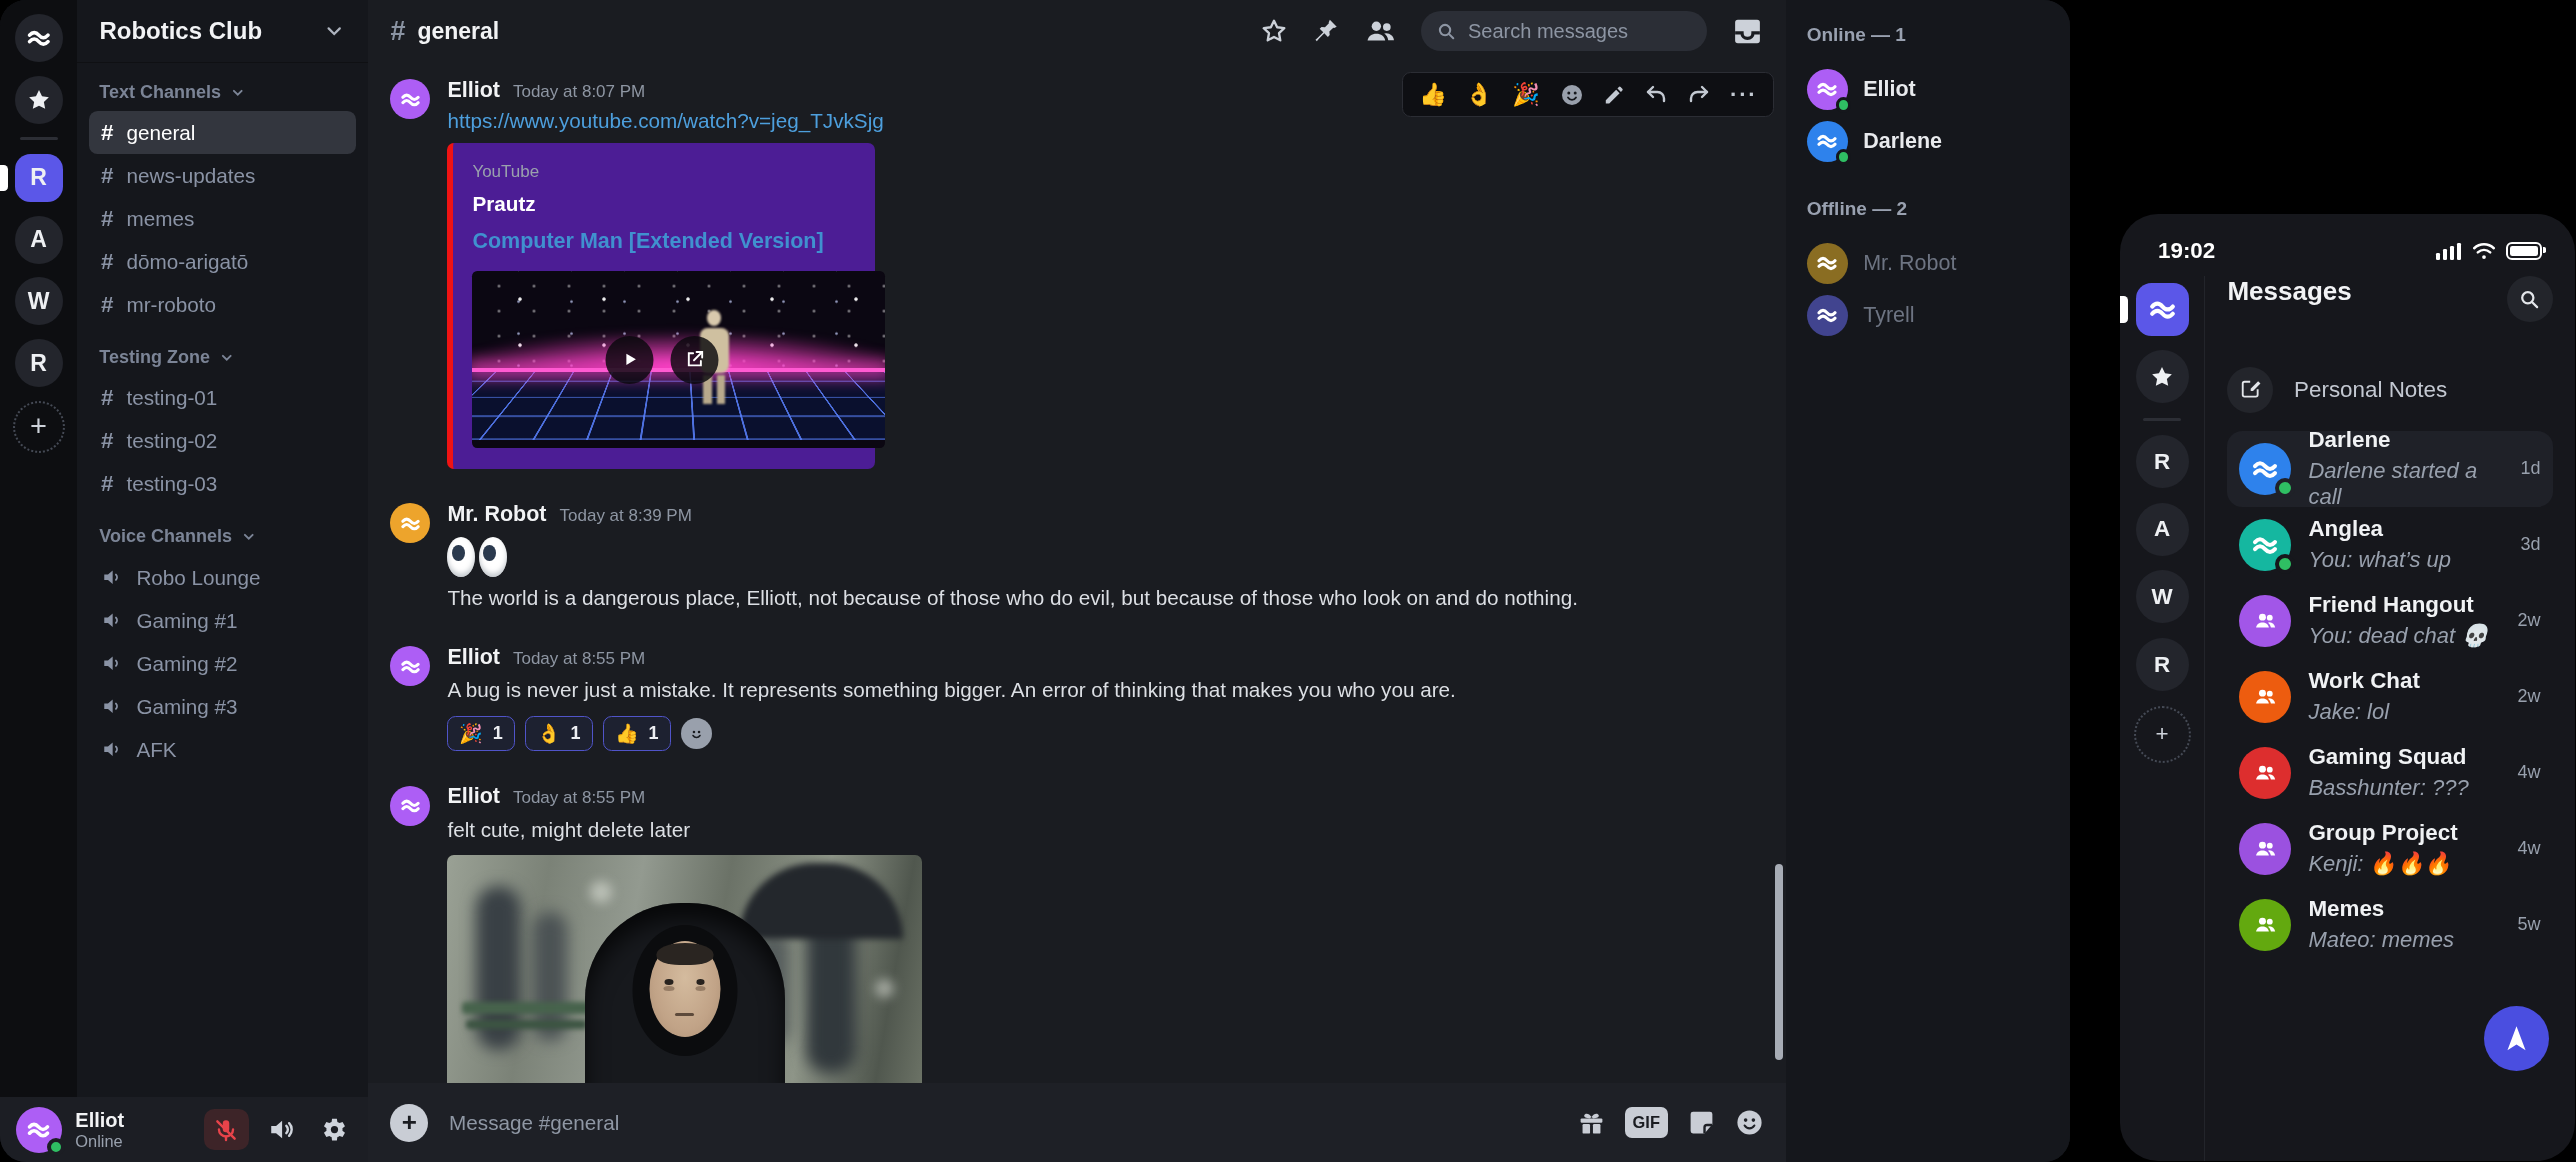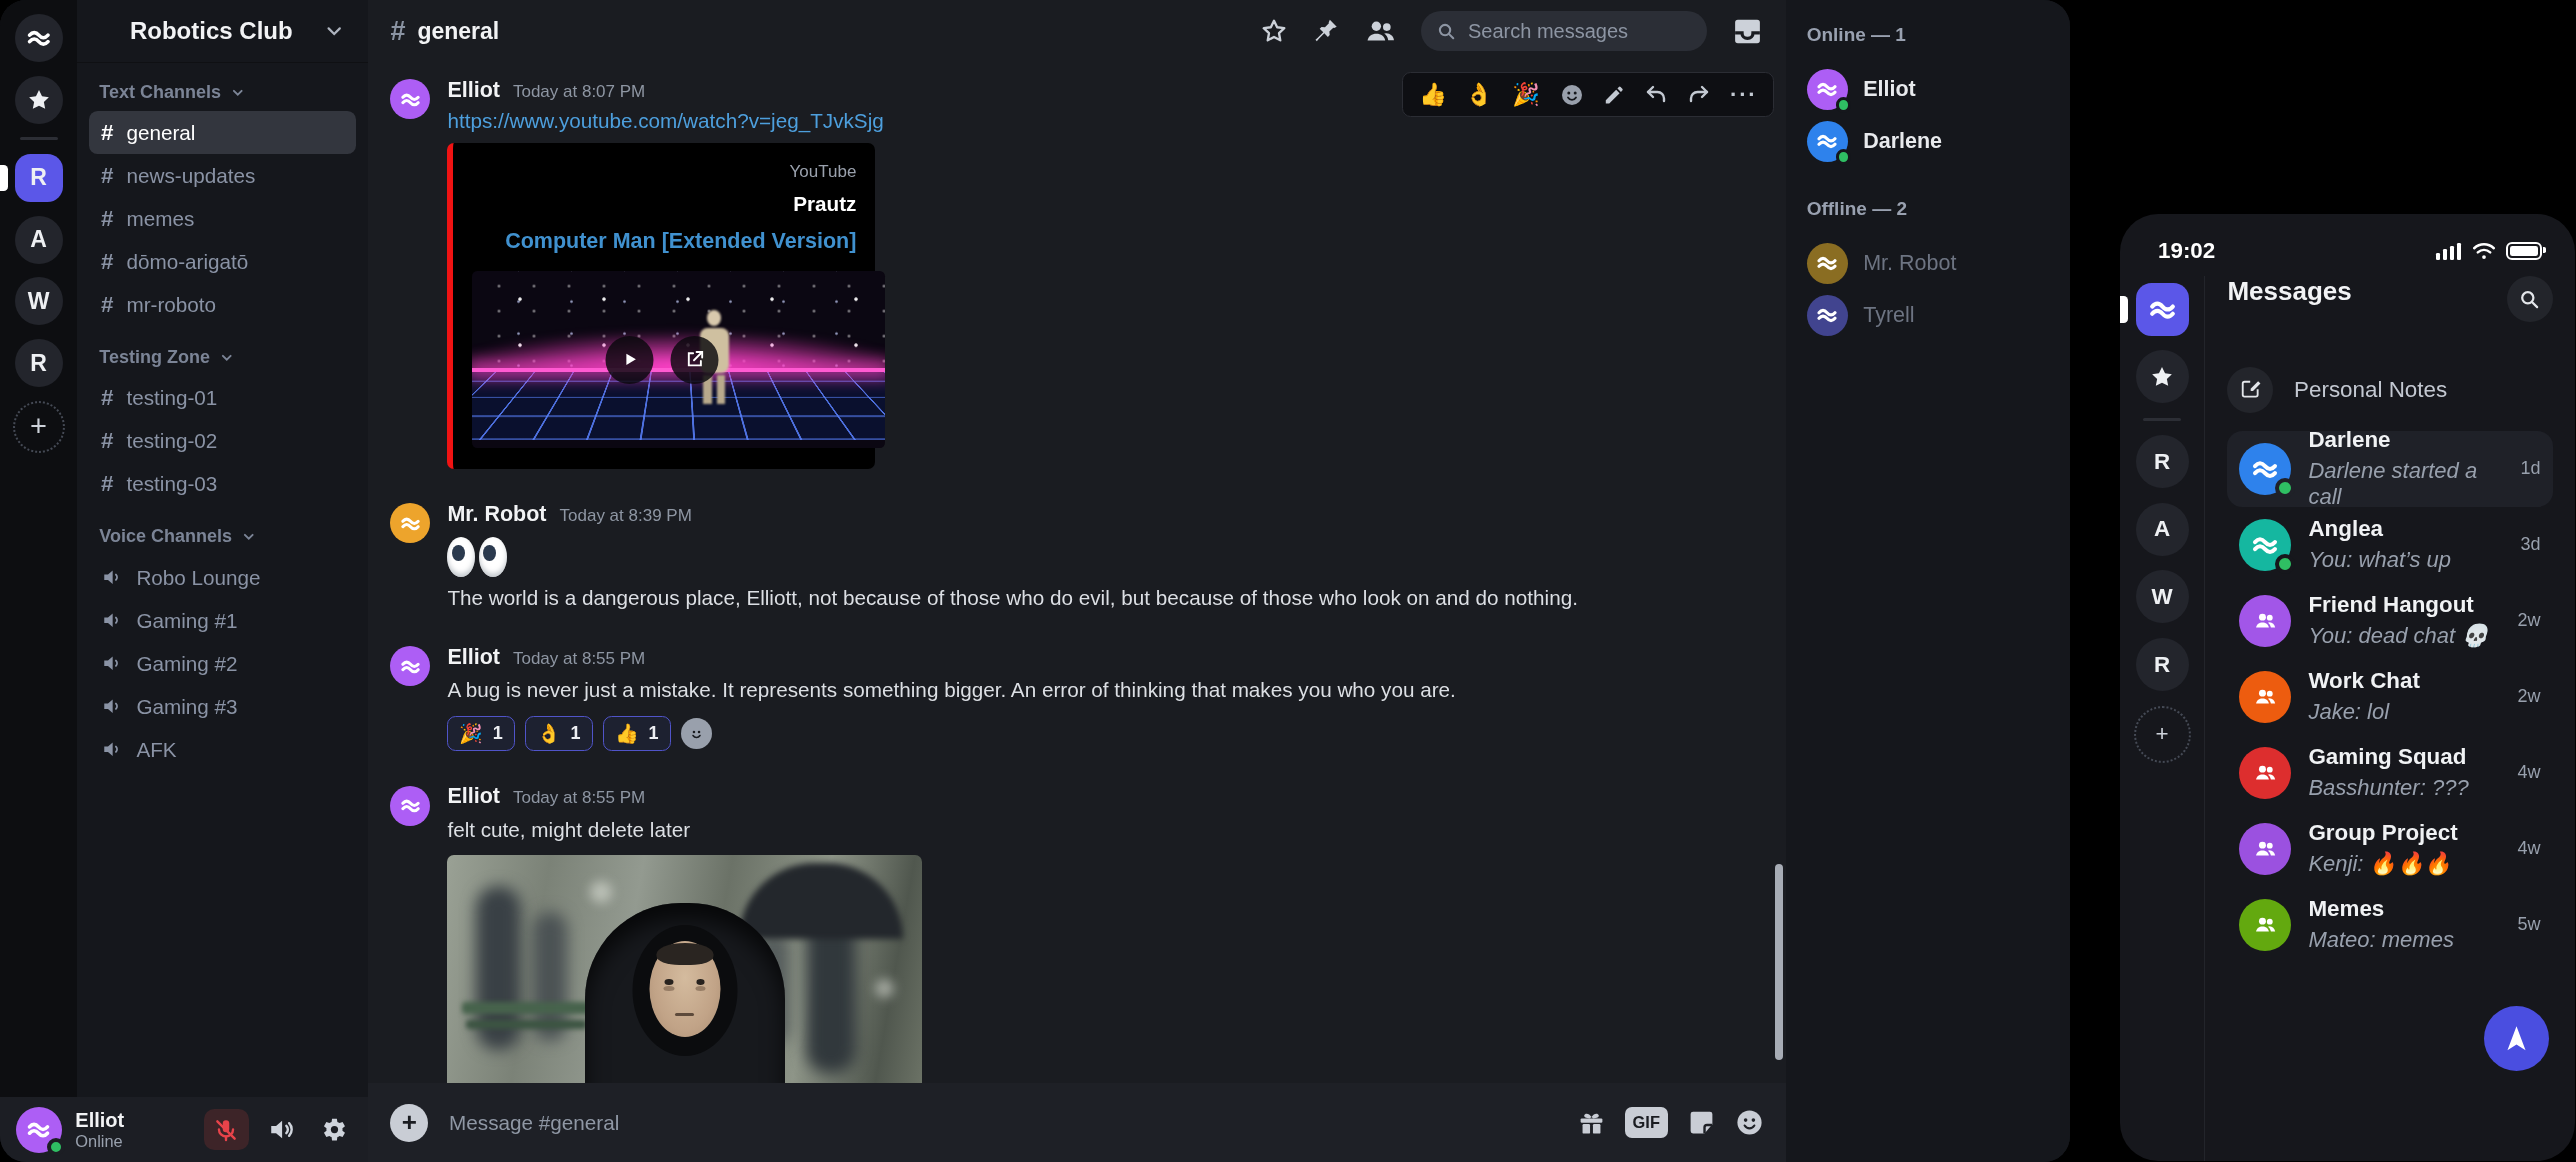--- a/index.html
+++ b/index.html
@@ -11,21 +11,21 @@
   .left-col{width:368px;display:flex;flex-direction:column;flex-shrink:0;}
   .left-main{flex:1;display:flex;min-height:0;}
   .rail{width:77px;background:#0d0e11;display:flex;flex-direction:column;align-items:center;padding-top:13.8px;gap:13.8px;flex-shrink:0;}
   .rail-item{width:48px;height:48px;border-radius:50%;background:#23252c;display:flex;align-items:center;justify-content:center;
              color:#eef0f3;font-weight:bold;font-size:23px;position:relative;flex-shrink:0;cursor:pointer;}
   .rail-item.sel{border-radius:15.5px;background:#5b57e8;}
   .rail-pill{position:absolute;left:-14.6px;top:11.2px;width:7.7px;height:26px;background:#fff;border-radius:0 4.3px 4.3px 0;}
   .rail-div{width:38px;height:2.6px;background:#2c2e35;border-radius:1.7px;margin:0 0 0 0;flex-shrink:0;}
   .rail-item.add{background:transparent;border:2.6px dotted #454a55;color:#cdd2da;font-weight:normal;font-size:29px;}
   
-  .sidebar{flex:1;background:#15171c;display:flex;flex-direction:column;min-width:0;text-align:center;}
+  .sidebar{flex:1;background:#15171c;display:flex;flex-direction:column;min-width:0;}
   .sidebar-header{height:62px;display:flex;align-items:center;padding:0 22.4px;border-bottom:1.7px solid #0f1013;flex-shrink:0;}
   .server-name{font-size:24px;font-weight:bold;color:#f2f3f5;flex:1;}
   .channels{flex:1;padding:12px 12px;overflow:hidden;}
   .section-label{display:flex;align-items:center;gap:8.6px;color:#7b8496;font-size:18px;font-weight:bold;margin:20.7px 10.3px 8.6px;}
   .section-label:first-child{margin-top:6.9px;}
   .channel{display:flex;align-items:center;gap:13px;height:43px;padding:0 12px;border-radius:8.6px;color:#8a93a5;font-size:20.7px;cursor:pointer;}
   .channel .hash{font-weight:bold;font-size:22.4px;}
   .channel.sel{background:#33363e;color:#fff;}
   .channel svg{flex-shrink:0;}
   
@@ -51,21 +51,21 @@
   .message{display:flex;}
   .message + .message{margin-top:33px;}
   .msg-avatar{width:40px;height:40px;margin-right:17px;margin-top:1.7px;cursor:pointer;}
   .msg-body{flex:1;min-width:0;}
   .msg-head{display:flex;align-items:baseline;gap:13px;}
   .msg-author{font-size:21.5px;font-weight:bold;color:#f2f3f5;}
   .msg-time{font-size:17px;color:#8e96a3;}
   .msg-text{font-size:20.7px;color:#dcdfe4;margin-top:7.7px;line-height:1.3;}
   .msg-link{font-size:20.7px;color:#4d9fdd;margin-top:6px;display:inline-block;text-decoration:none;cursor:pointer;}
   
-  .embed{margin-top:10.3px;width:428px;background:#000000;border-left:6.9px solid #f01313;border-radius:6.9px;padding:19px 19px 20.7px;box-sizing:border-box;text-align:right;}
+  .embed{margin-top:10.3px;width:428px;background:#4c1d95;border-left:6.9px solid #f01313;border-radius:6.9px;padding:19px 19px 20.7px;box-sizing:border-box;}
   .embed-site{font-size:17px;color:#9aa1ad;}
   .embed-channel{font-size:20.7px;font-weight:bold;color:#fff;margin-top:10.3px;}
   .embed-title{font-size:21.5px;font-weight:bold;color:#4091cf;margin-top:13px;cursor:pointer;}
   .video{margin-top:17px;width:413px;height:177px;border-radius:5.2px;position:relative;overflow:hidden;background:#0b0712;}
   .v-sky{position:absolute;left:0;right:0;top:0;height:58%;
      background-image:radial-gradient(circle,rgba(255,255,255,.95) 0 1.3px,transparent 2.2px),
                       radial-gradient(circle,rgba(200,210,255,.7) 0 0.9px,transparent 1.7px),
                       radial-gradient(circle,rgba(255,255,255,.5) 0 0.9px,transparent 1.7px);
      background-size:84px 46px,53px 32px,35px 25px;background-position:6px 5.2px,20px 14.6px,9.5px 2.6px;}
   .v-glow{position:absolute;left:-5%;right:-5%;top:34%;height:34%;

